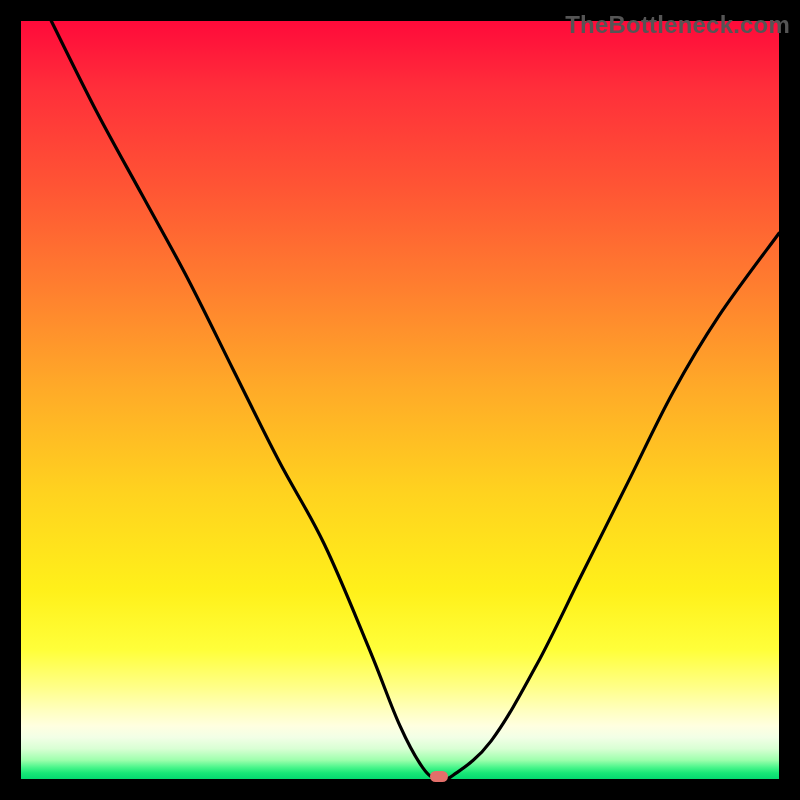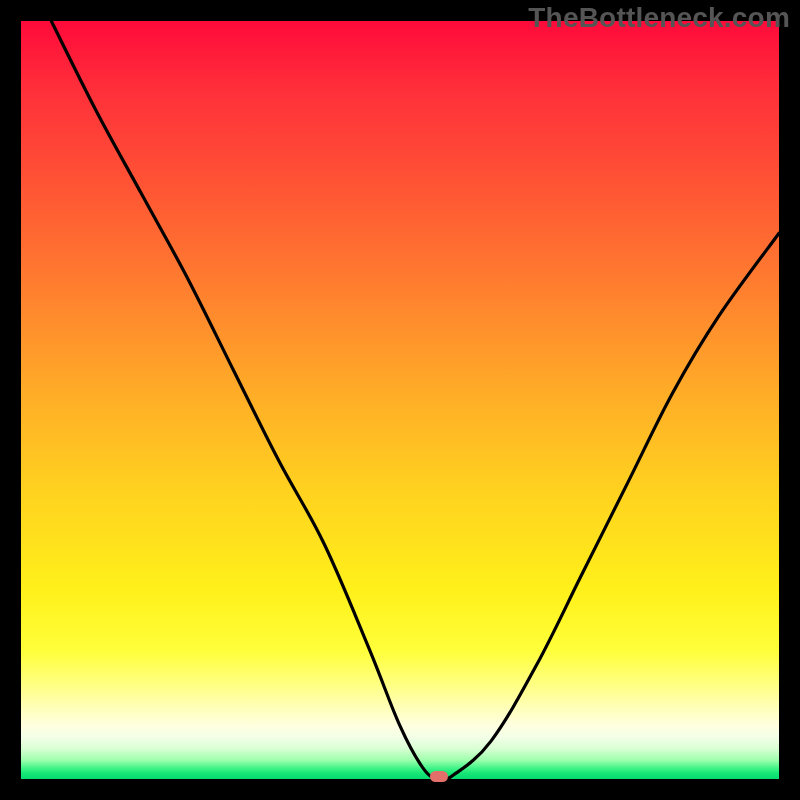--- a/index.html
+++ b/index.html
@@ -12,24 +12,24 @@
     overflow: hidden;
   }
   .frame {
     position: relative;
     width: 800px;
     height: 800px;
     background: #000;
   }
   .watermark {
     position: absolute;
-    top: 2px;
+    top: 11px;
     right: 10px;
     color: #555;
-    font-size: 28px;
+    font-size: 24px;
     font-weight: 600;
     letter-spacing: 0.2px;
     z-index: 5;
   }
   .plot-area {
     position: absolute;
     left: 21px;
     top: 21px;
     width: 758px;
     height: 758px;

